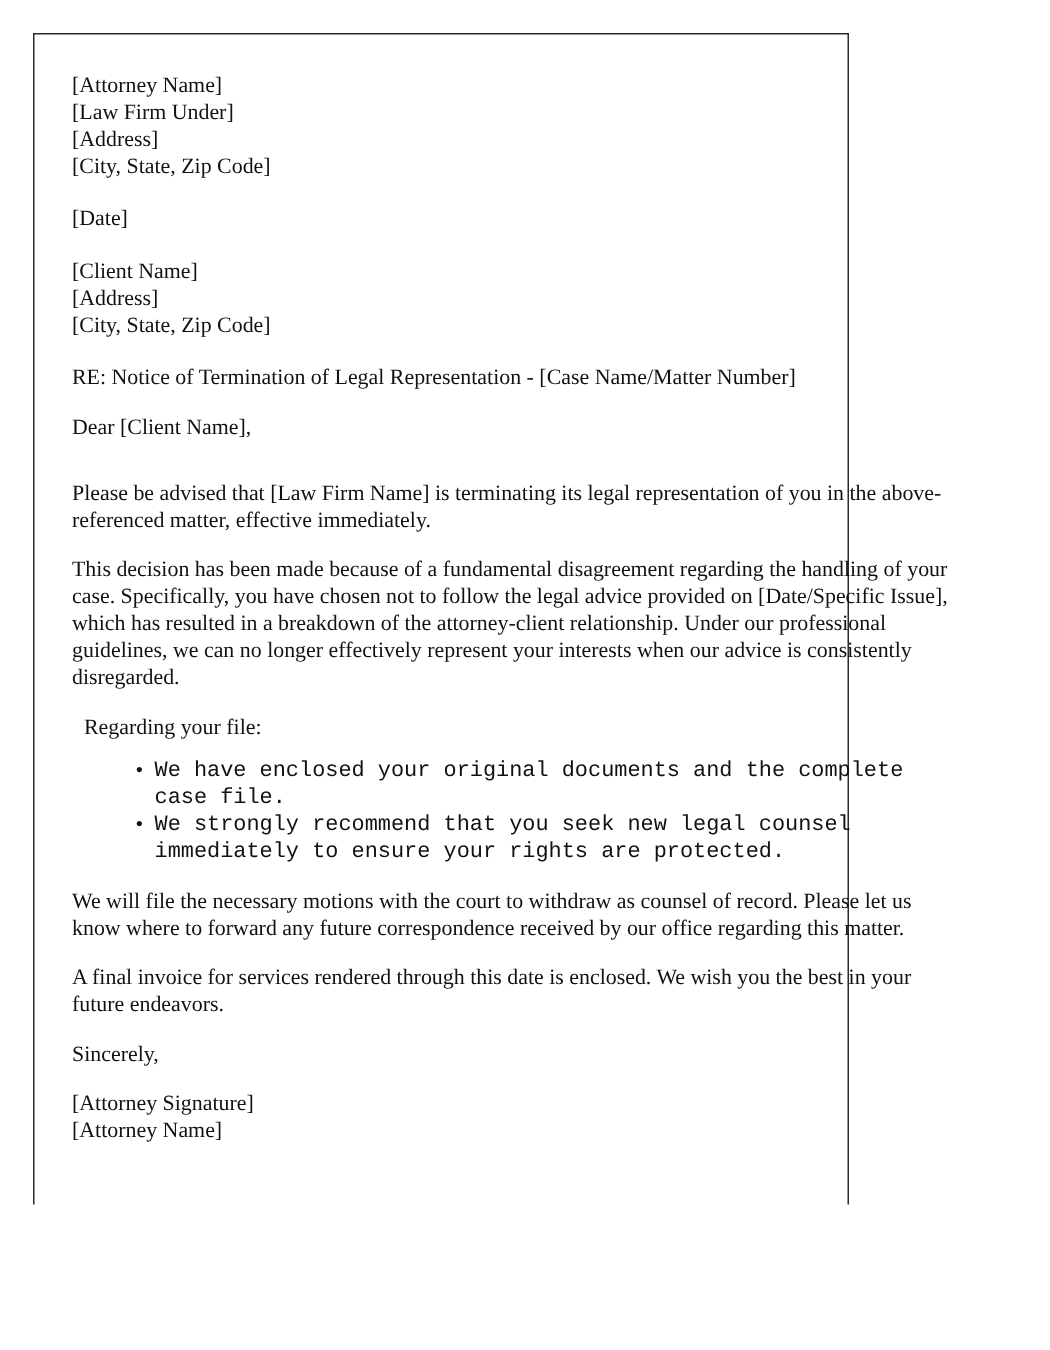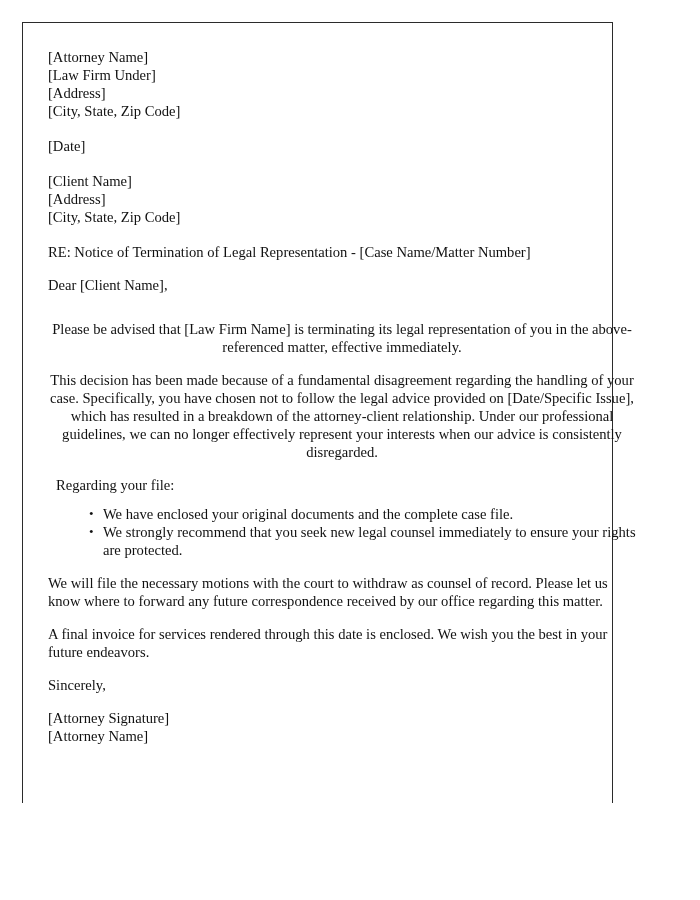--- a/index.html
+++ b/index.html
@@ -14,21 +14,21 @@
     font-family: "Liberation Serif", "DejaVu Serif", serif;
     color: #111111;
     overflow: hidden;
   }
 
   
   .page-sheet {
     position: absolute;
     left: 22px;
     top: 22px;
-    width: 591px;
+    width: 544px;
     height: 781px;
     background: #ffffff;
     border-top: 1.5px solid #2b2b2b;
     border-left: 1.5px solid #2b2b2b;
     border-right: 1.5px solid #2b2b2b;
     border-bottom: none;
     box-sizing: border-box;
   }
 
   .page-body {
@@ -43,40 +43,41 @@
   .addr-block {
     margin: 0 0 17px 0;
   }
   .addr-line {
     display: block;
     white-space: pre;
   }
 
   p.para {
     margin: 0 0 15px 0;
-    text-align: center;
+    text-align: left;
     font-family: Liberation Serif, serif;
   }
 
   p.subject {
     margin: 0 0 15px 0;
   }
 
   p.salutation {
     margin: 0 0 26px 0;
   }
 
   p.lead-in {
     margin: 0 0 11px 8px;
   }
 
   ul.file-list {
     margin: 8px 0 15px 0;
     padding: 0 0 0 41px;
     list-style: none;
+    font-family: Liberation Mono, monospace;
   }
   ul.file-list li {
     position: relative;
     margin: 0 0 0 0;
     padding-left: 14px;
     line-height: 18px;
   }
   ul.file-list li::before {
     content: "\2022";
     position: absolute;

